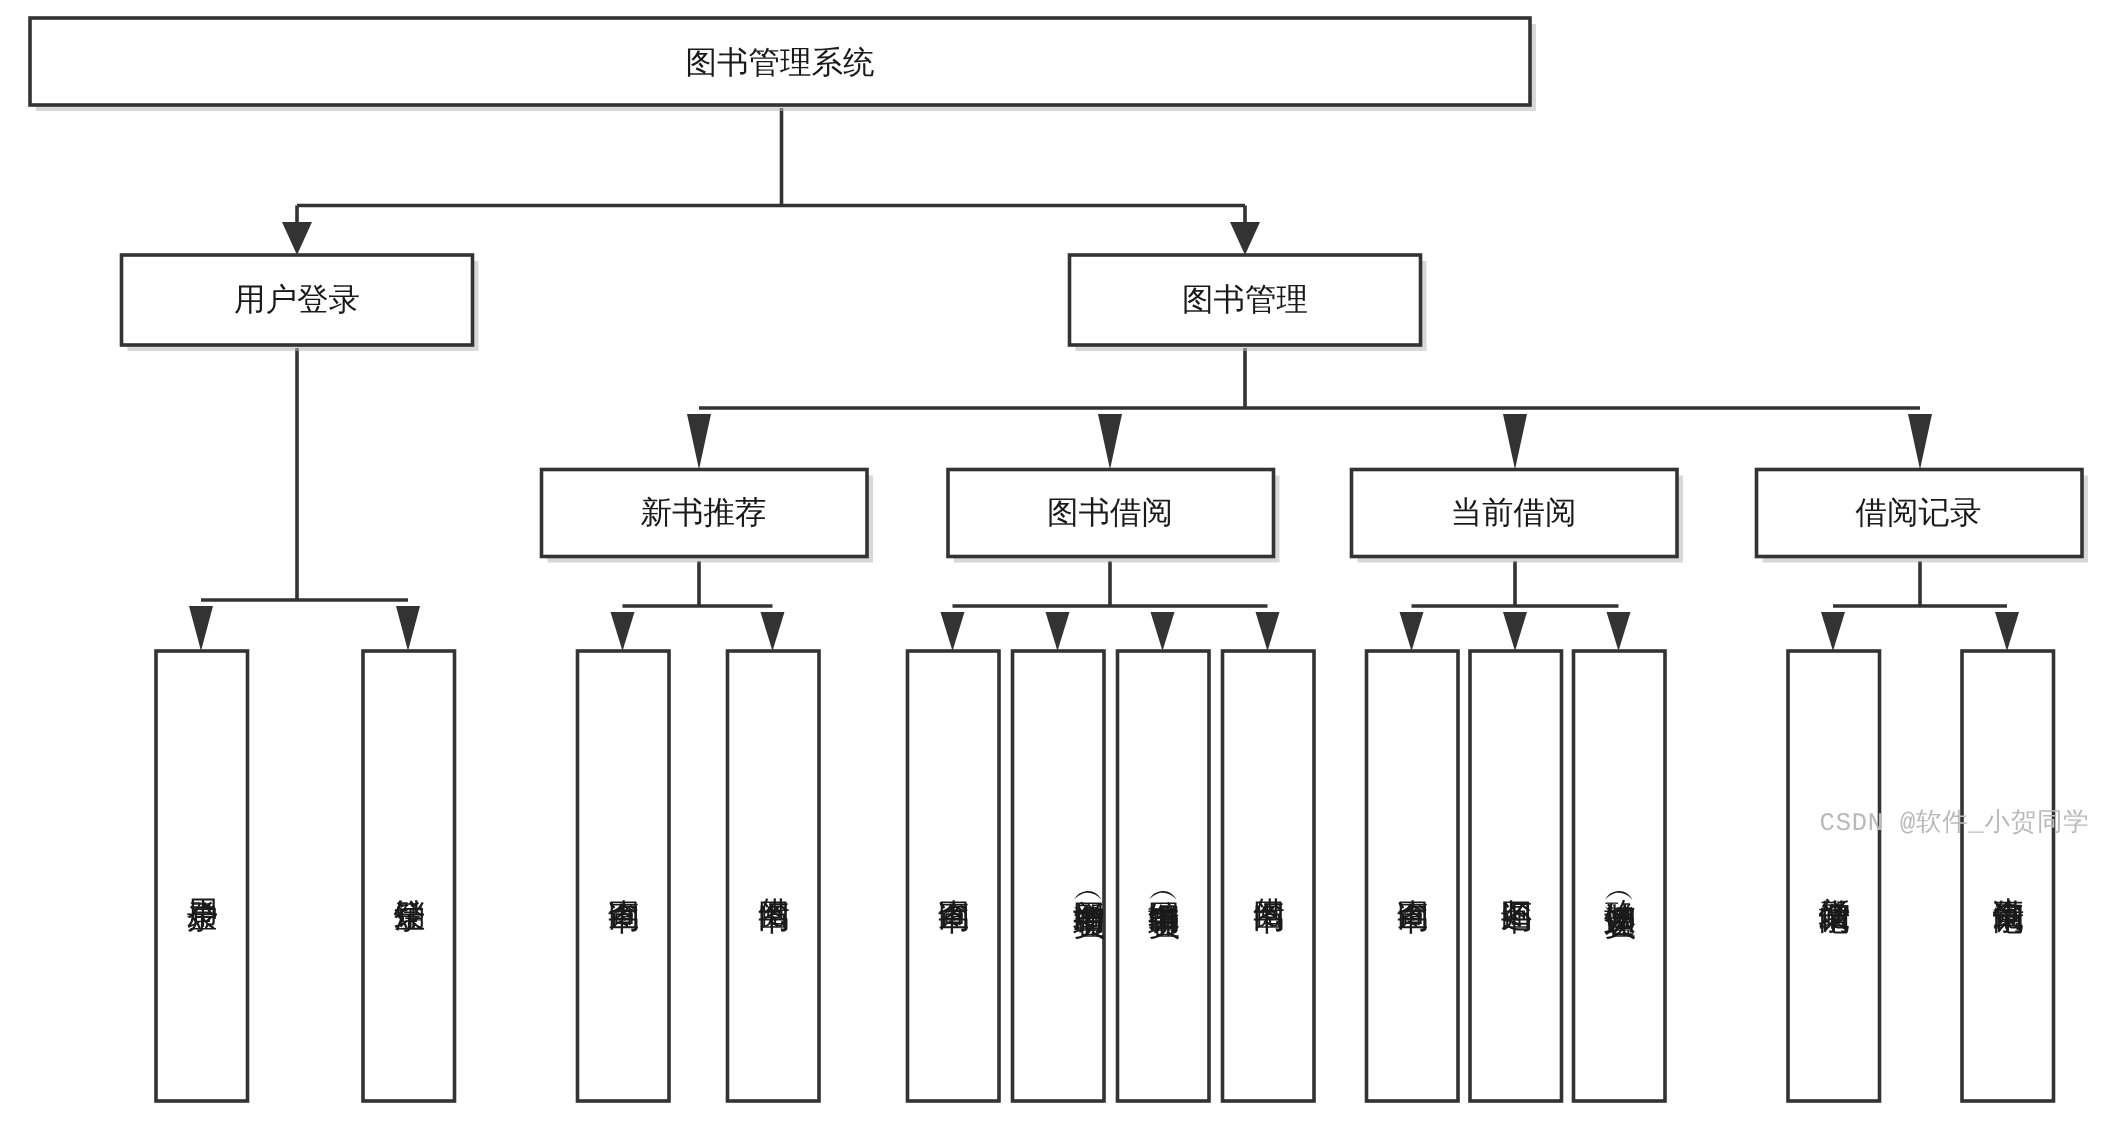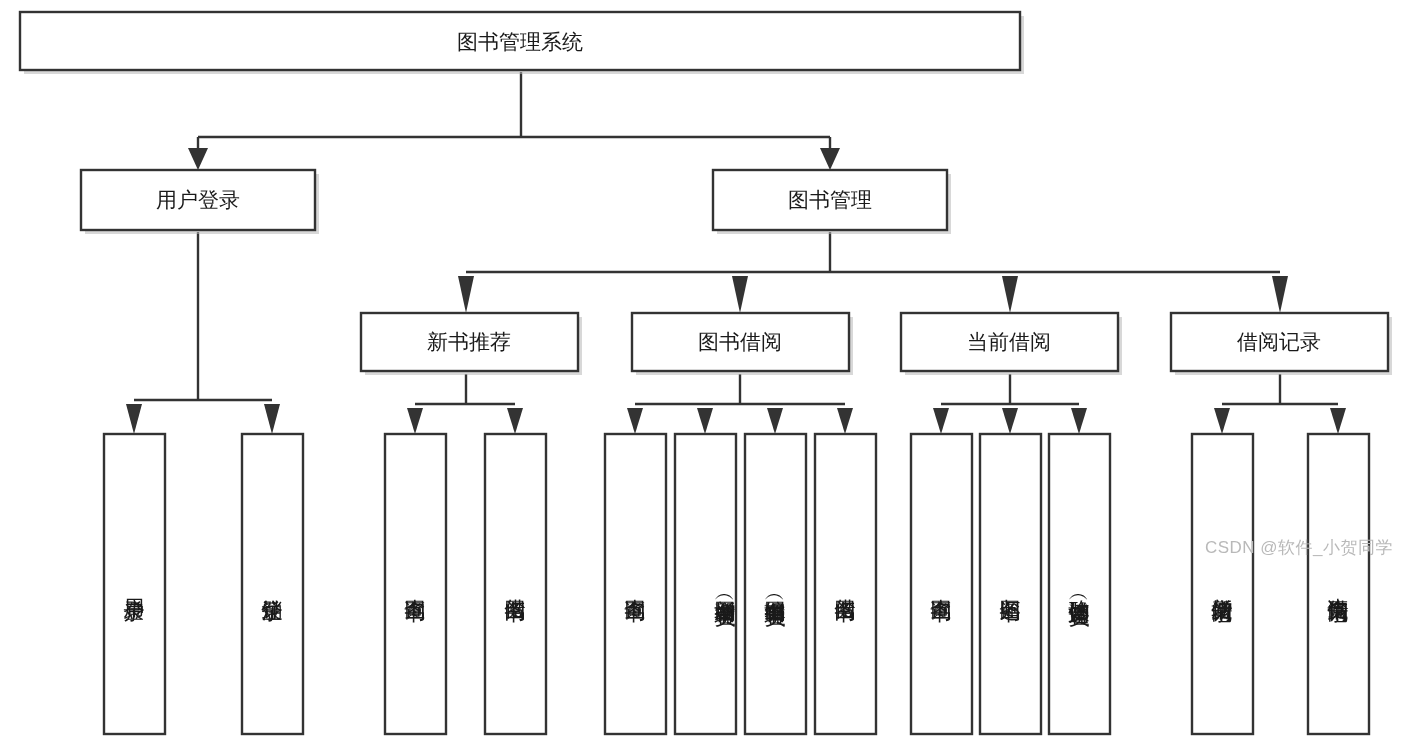--- a/index.html
+++ b/index.html
@@ -62,21 +62,21 @@
     letter-spacing: 1px;
     line-height: 1;
     text-align: center;
     white-space: nowrap;
     pointer-events: none;
   }
   .watermark {
     position: absolute;
     right: 12px;
     bottom: 6px;
-    font-family: Liberation Sans, sans-serif;
+    font-family: Liberation Mono, monospace;
     font-size: 17px;
     color: #b9b9b9;
     letter-spacing: 0.5px;
     white-space: nowrap;
   }
 </style>
 </head>
 <body>
 
 <div id="diagram-root">

